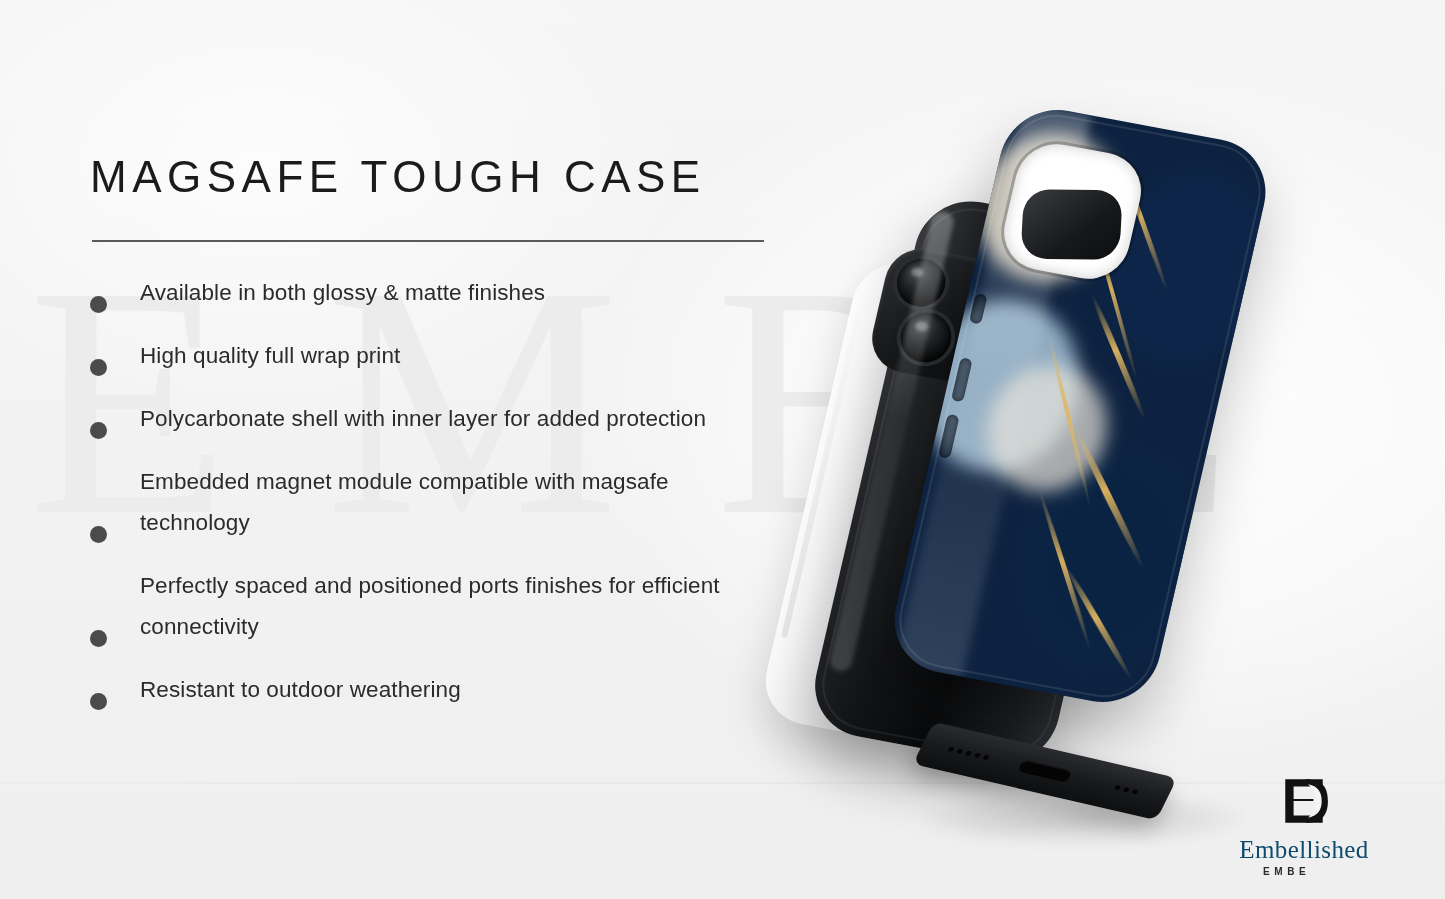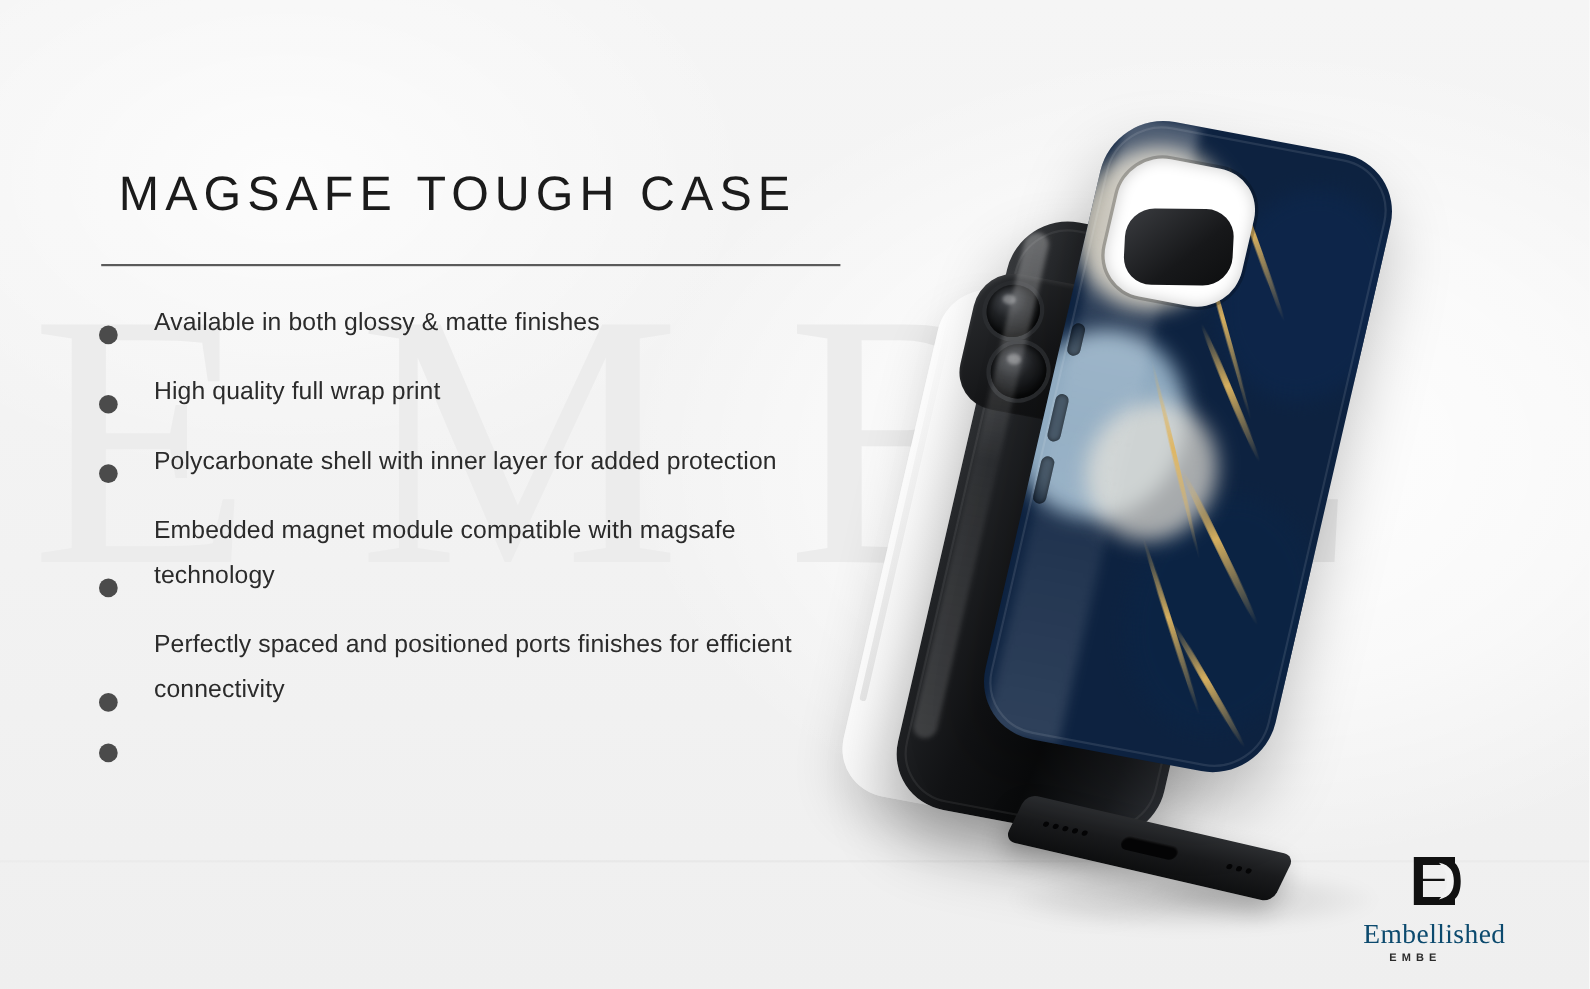--- a/index.html
+++ b/index.html
@@ -58,21 +58,20 @@
   
   .headline {
     position: absolute;
     left: 90px;
     top: 152px;
     font-size: 44px;
     font-weight: 300;
     letter-spacing: 5.5px;
     color: #1b1b1b;
     white-space: nowrap;
-    margin-left: 18px;
   }
   .rule {
     position: absolute;
     left: 92px;
     top: 240px;
     width: 672px;
     height: 2px;
     background: #5a5a5a;
   }
 
@@ -422,20 +421,21 @@
     <div class="bullet">
       <span class="dot"></span>
       <span class="btext">Embedded magnet module compatible with magsafe technology</span>
     </div>
     <div class="bullet">
       <span class="dot"></span>
       <span class="btext">Perfectly spaced and positioned ports finishes for efficient connectivity</span>
     </div>
     <div class="bullet">
       <span class="dot"></span>
+      <span class="btext">Resistant to outdoor weathering</span>
     </div>
   </div>
 
   <div class="product">
 
     <div class="shadow-floor"></div>
 
     <div class="layer phone-white">
       <div class="edge-hi"></div>
       <div class="btn-side"></div>

